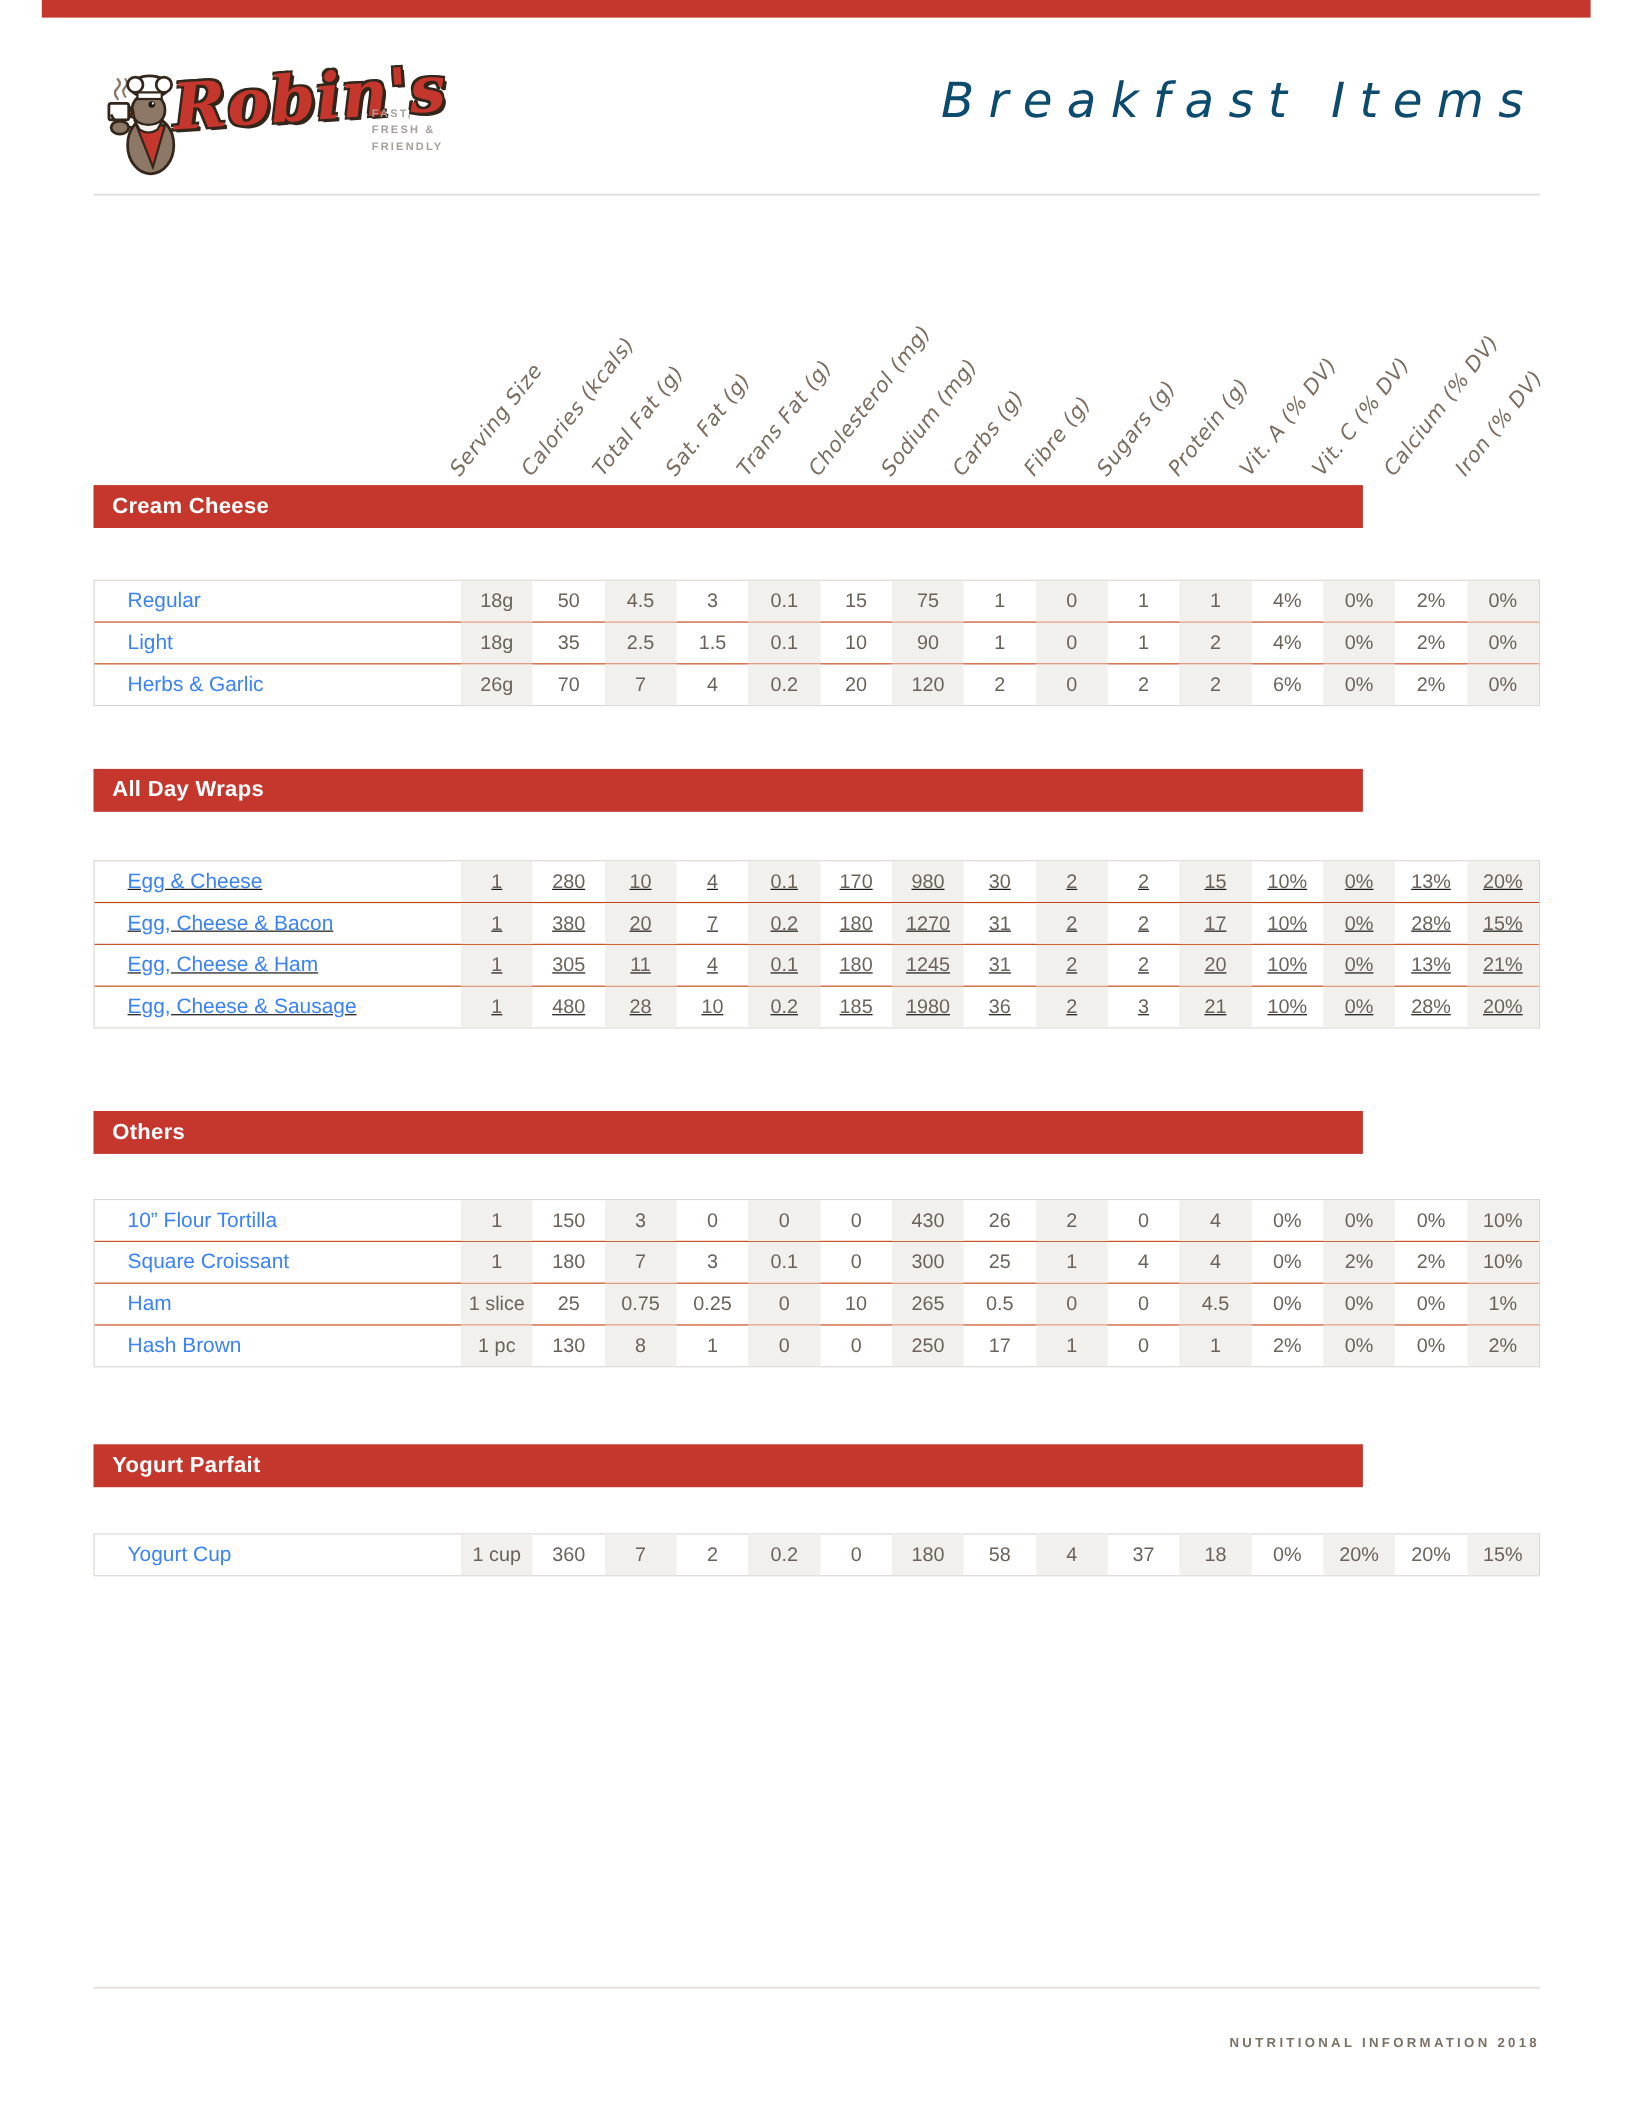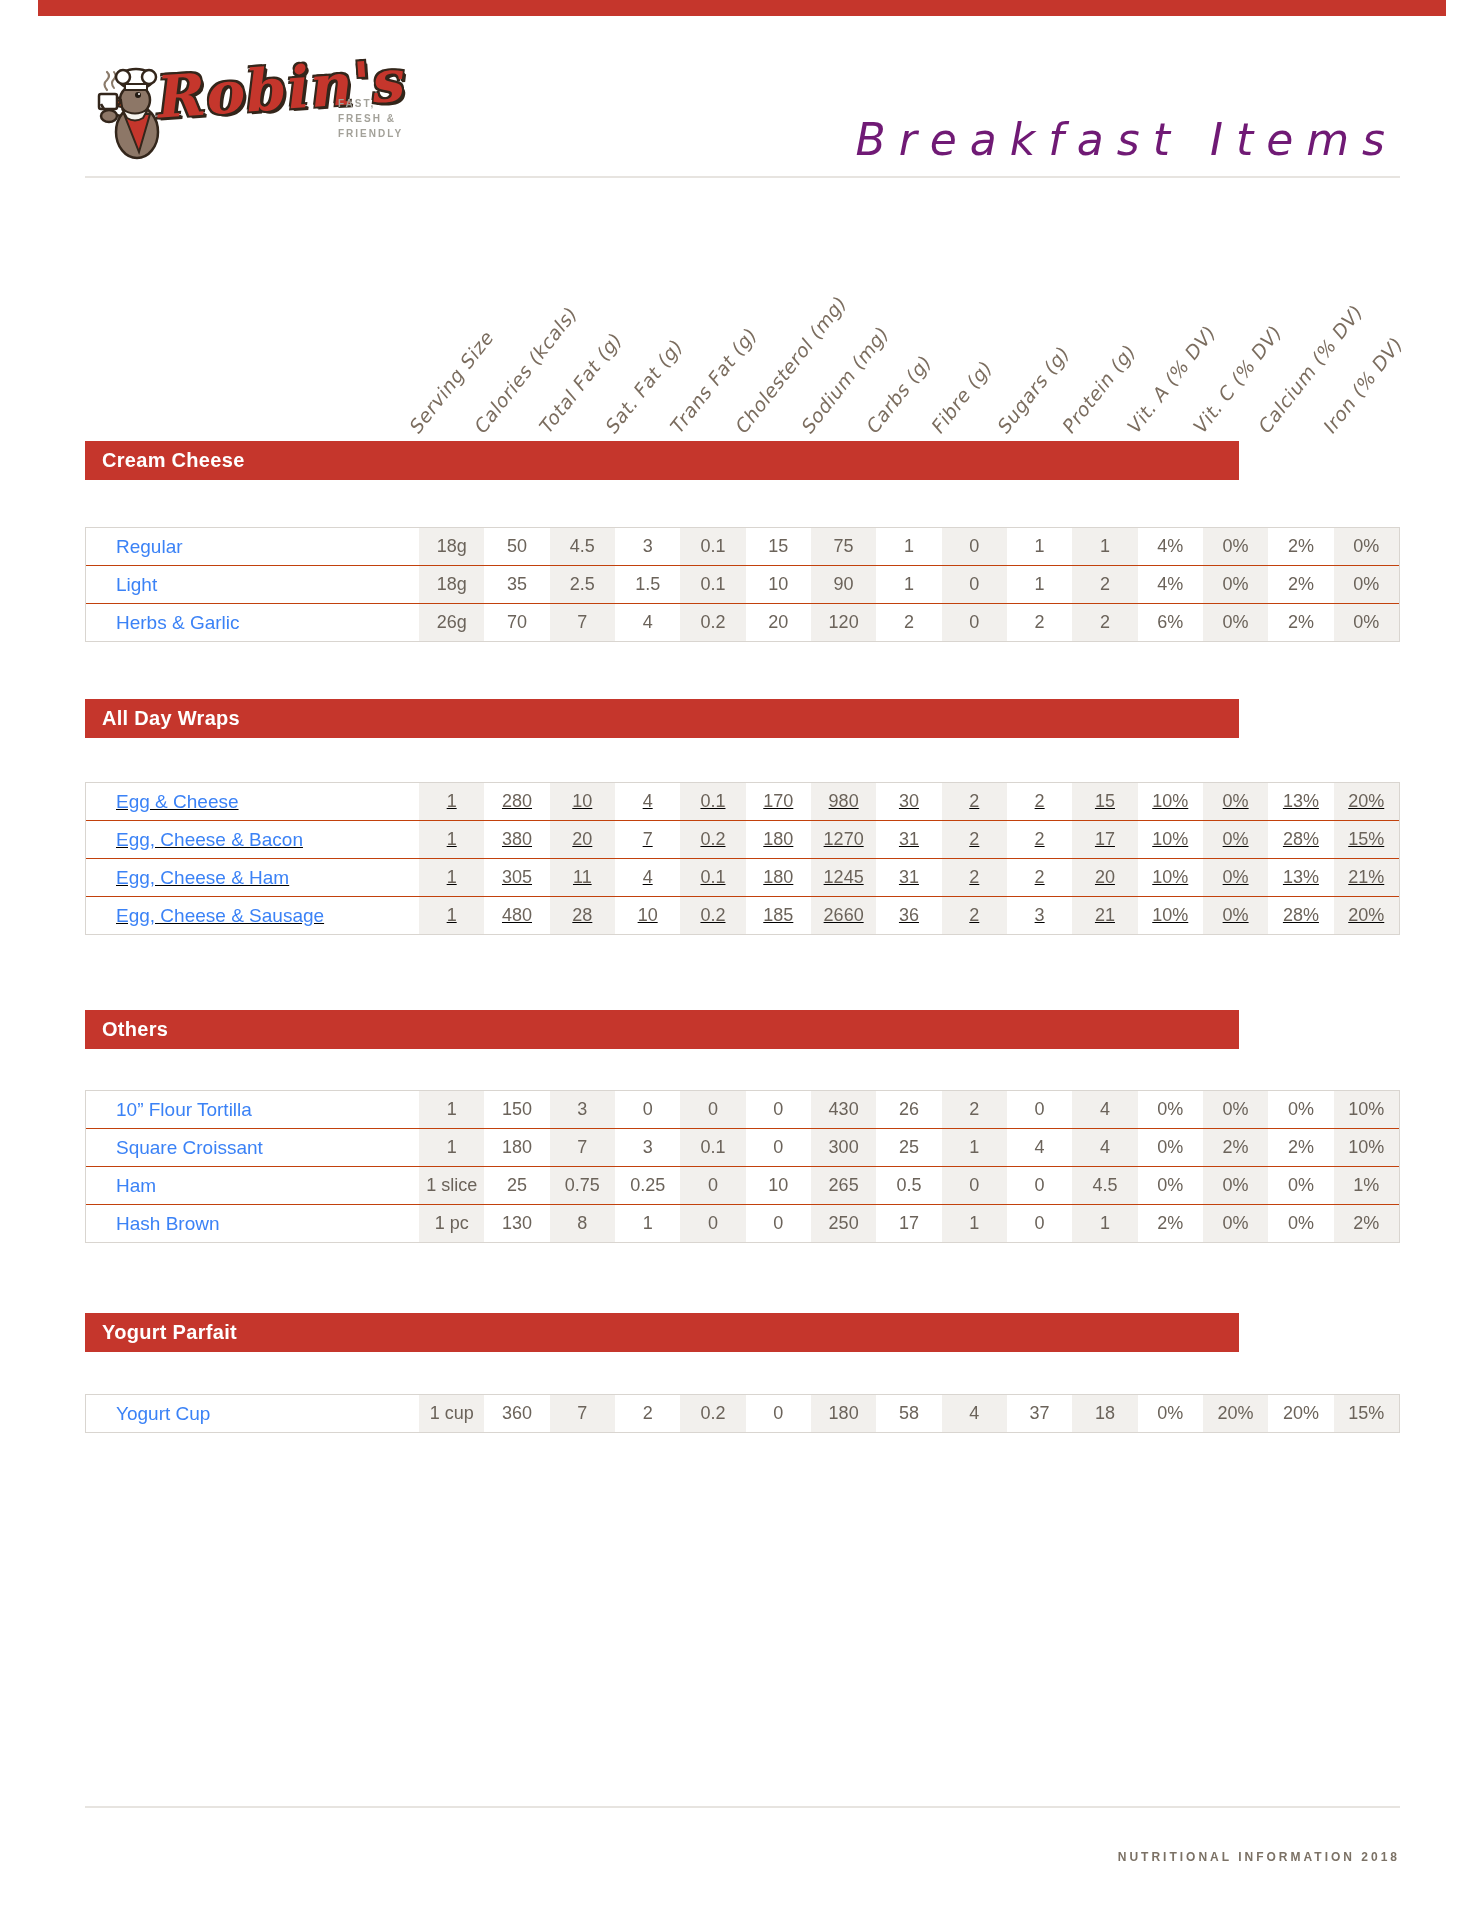--- a/index.html
+++ b/index.html
@@ -34,22 +34,22 @@
   .tagline{
     position:absolute;left:253px;top:44px;
     font-size:10px;font-weight:bold;color:#a3a199;
     letter-spacing:2px;line-height:15px;white-space:nowrap;
   }
   
   .page-title{
     position:absolute;top:66px;right:86px;
     font-family:"DejaVu Sans",sans-serif;
     font-style:italic;
-    font-size:44px;color:#701a75;
-    letter-spacing:13px;white-space:nowrap;margin-top:48px;
+    font-size:44px;color:#0c4a6e;
+    letter-spacing:13px;white-space:nowrap;
   }
   .divider{
     position:absolute;left:85px;width:1315px;height:2px;background:#e7e4e0;
   }
   .divider.top{top:176px;}
   .divider.bottom{top:1806px;}
   
   .col-headers{position:absolute;top:437px;left:0;width:100%;height:0;}
   .col-header{
     position:absolute;bottom:0;
@@ -281,21 +281,21 @@
           <div class="val-cell shade">21%</div>
         </div>
         <div class="t-row">
           <div class="name-cell">Egg, Cheese &amp; Sausage</div>
           <div class="val-cell shade">1</div>
           <div class="val-cell">480</div>
           <div class="val-cell shade">28</div>
           <div class="val-cell">10</div>
           <div class="val-cell shade">0.2</div>
           <div class="val-cell">185</div>
-          <div class="val-cell shade">2660</div>
+          <div class="val-cell shade">1980</div>
           <div class="val-cell">36</div>
           <div class="val-cell shade">2</div>
           <div class="val-cell">3</div>
           <div class="val-cell shade">21</div>
           <div class="val-cell">10%</div>
           <div class="val-cell shade">0%</div>
           <div class="val-cell">28%</div>
           <div class="val-cell shade">20%</div>
         </div>
       </div>

